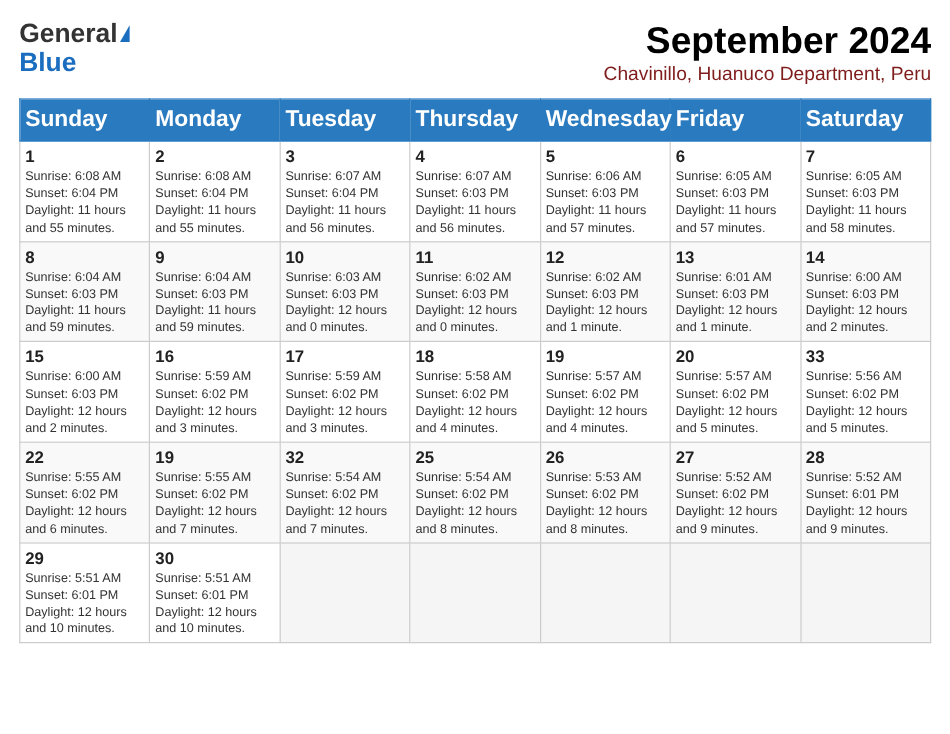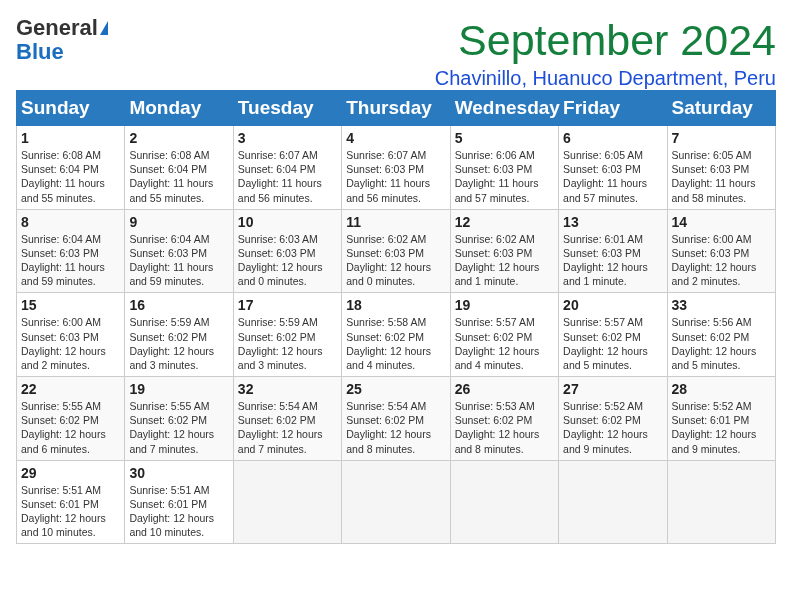--- a/index.html
+++ b/index.html
@@ -7,20 +7,21 @@
       font-family: Arial, sans-serif;
       background: #fff;
       width: 792px;
       min-height: 612px;
       padding: 16px;
     }
     .header-area {
       display: flex;
       justify-content: space-between;
       align-items: flex-start;
+      margin-bottom: 10px;
     }
     .logo {
       display: flex;
       flex-direction: column;
       align-items: flex-start;
     }
     .logo-text {
       font-size: 22px;
       font-weight: bold;
       line-height: 1.1;
@@ -36,27 +37,27 @@
       vertical-align: middle;
     }
     .logo-row {
       display: flex;
       align-items: center;
     }
     .title-area {
       text-align: right;
     }
     .month-title {
-      font-size: 43px;
-      font-weight: normal;
-      color: #15803d;
+      font-size: 31px;
+      font-weight: bold;
+      color: #000000;
     }
     .location-title {
-      font-size: 20px;
-      color: #1d4ed8;
+      font-size: 16px;
+      color: #7f1d1d;
       margin-top: 2px;
     }
     table {
       width: 100%;
       border-collapse: collapse;
       table-layout: fixed;
     }
     th {
       background-color: #2a7abf;
       color: #fff;

